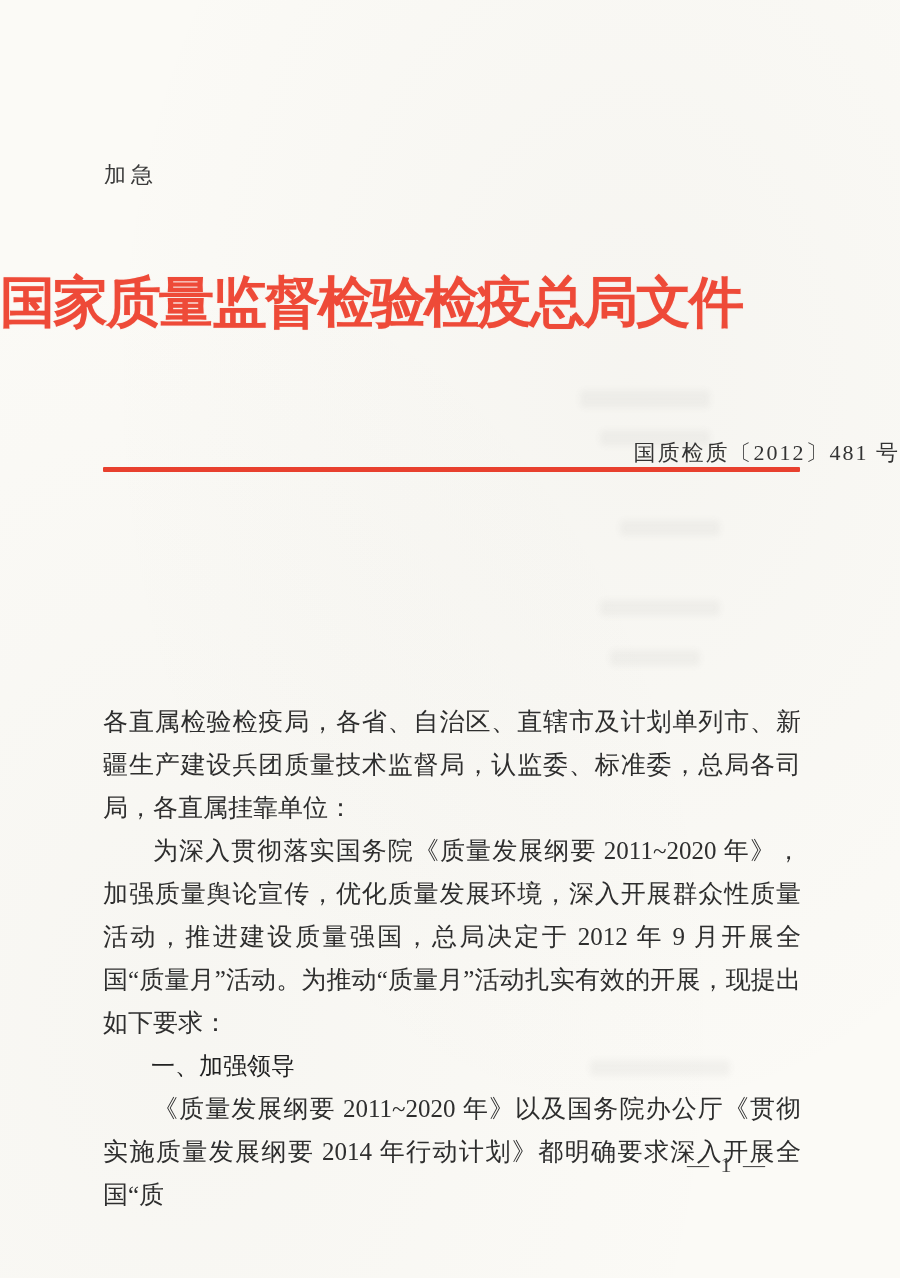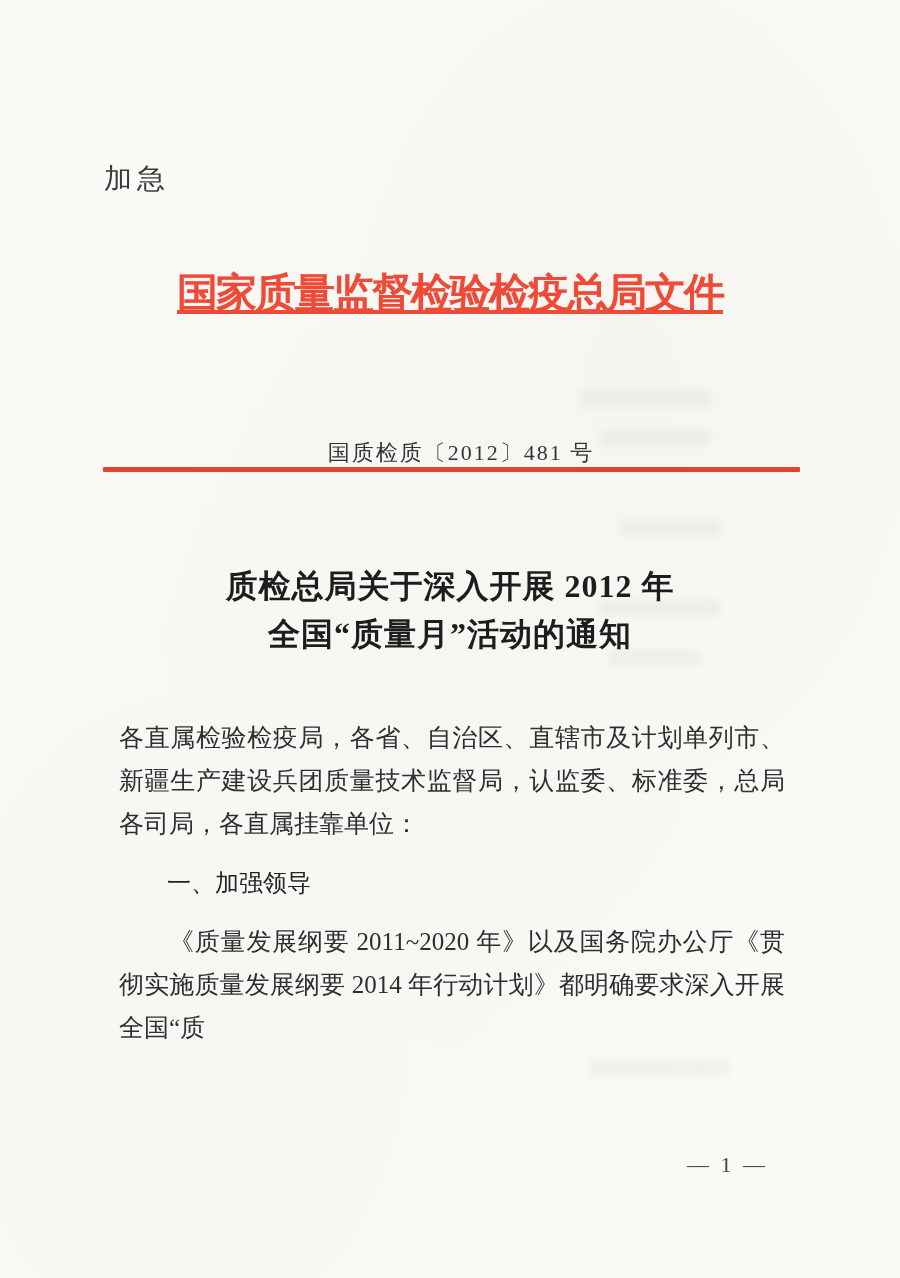--- a/index.html
+++ b/index.html
@@ -11,44 +11,43 @@
     background-image: radial-gradient(ellipse at 70% 30%, rgba(120,120,110,0.04), rgba(0,0,0,0) 60%),
                       radial-gradient(ellipse at 20% 80%, rgba(120,120,110,0.03), rgba(0,0,0,0) 55%);
     overflow: hidden;
     font-family: "Liberation Serif", "DejaVu Serif", serif;
     color: #2f2f2f;
   }
   .urgent {
     position: absolute;
     left: 104px;
     top: 160px;
-    font-size: 28px;
+    font-size: 22px;
     letter-spacing: 5px;
     color: #3a3a3a;
   }
   .agency-title {
     position: absolute;
     left: 0;
     right: 0;
     top: 266px;
-    text-align: center;
-    font-size: 41px;
+    text-align: left;
+    font-size: 55px;
     font-weight: bold;
     letter-spacing: -2px;
     color: #ee4a38;
     text-shadow: 0 0 1px rgba(238,74,56,0.35);
     white-space: nowrap;
-    text-decoration: underline;
   }
   .doc-number {
     position: absolute;
     left: 0;
     right: 0;
     top: 438px;
-    text-align: center;
+    text-align: right;
     font-size: 22px;
     letter-spacing: 2px;
     color: #333;
     padding-left: 22px;
   }
   .red-rule {
     position: absolute;
     left: 103px;
     width: 697px;
     top: 467px;
@@ -72,21 +71,21 @@
     position: absolute;
     left: 103px;
     width: 698px;
     top: 700px;
     font-size: 25px;
     line-height: 43px;
     text-align: justify;
     text-justify: inter-ideograph;
     color: #2e2e2e;
   }
-  .body-text p { margin: 16px; }
+  .body-text p { margin: 0; }
   .indent { text-indent: 2em; }
   .section-heading {
     font-weight: normal;
     text-indent: 2em;
     font-family: "Liberation Sans", "DejaVu Sans", sans-serif;
     font-size: 24px;
     color: #222;
   }
   .page-number {
     position: absolute;
@@ -125,26 +124,23 @@
   <div class="bleed b6"></div>
 
   <div class="urgent">加急</div>
 
   <div class="agency-title">国家质量监督检验检疫总局文件</div>
 
   <div class="doc-number">国质检质〔2012〕481 号</div>
 
   <div class="red-rule"></div>
 
-  <div class="notice-title">
-    <div>质检总局关于深入开展 2012 年</div>
-    <div>全国“质量月”活动的通知</div>
-  </div>
 
   <div class="body-text">
     <p>各直属检验检疫局，各省、自治区、直辖市及计划单列市、新疆生产建设兵团质量技术监督局，认监委、标准委，总局各司局，各直属挂靠单位：</p>
+    <p class="indent">为深入贯彻落实国务院《质量发展纲要 2011~2020 年》，加强质量舆论宣传，优化质量发展环境，深入开展群众性质量活动，推进建设质量强国，总局决定于 2012 年 9 月开展全国“质量月”活动。为推动“质量月”活动扎实有效的开展，现提出如下要求：</p>
     <p class="section-heading">一、加强领导</p>
     <p class="indent">《质量发展纲要 2011~2020 年》以及国务院办公厅《贯彻实施质量发展纲要 2014 年行动计划》都明确要求深入开展全国“质</p>
   </div>
 
   <div class="page-number">— 1 —</div>
 
 </div>
 
 </body></html>

